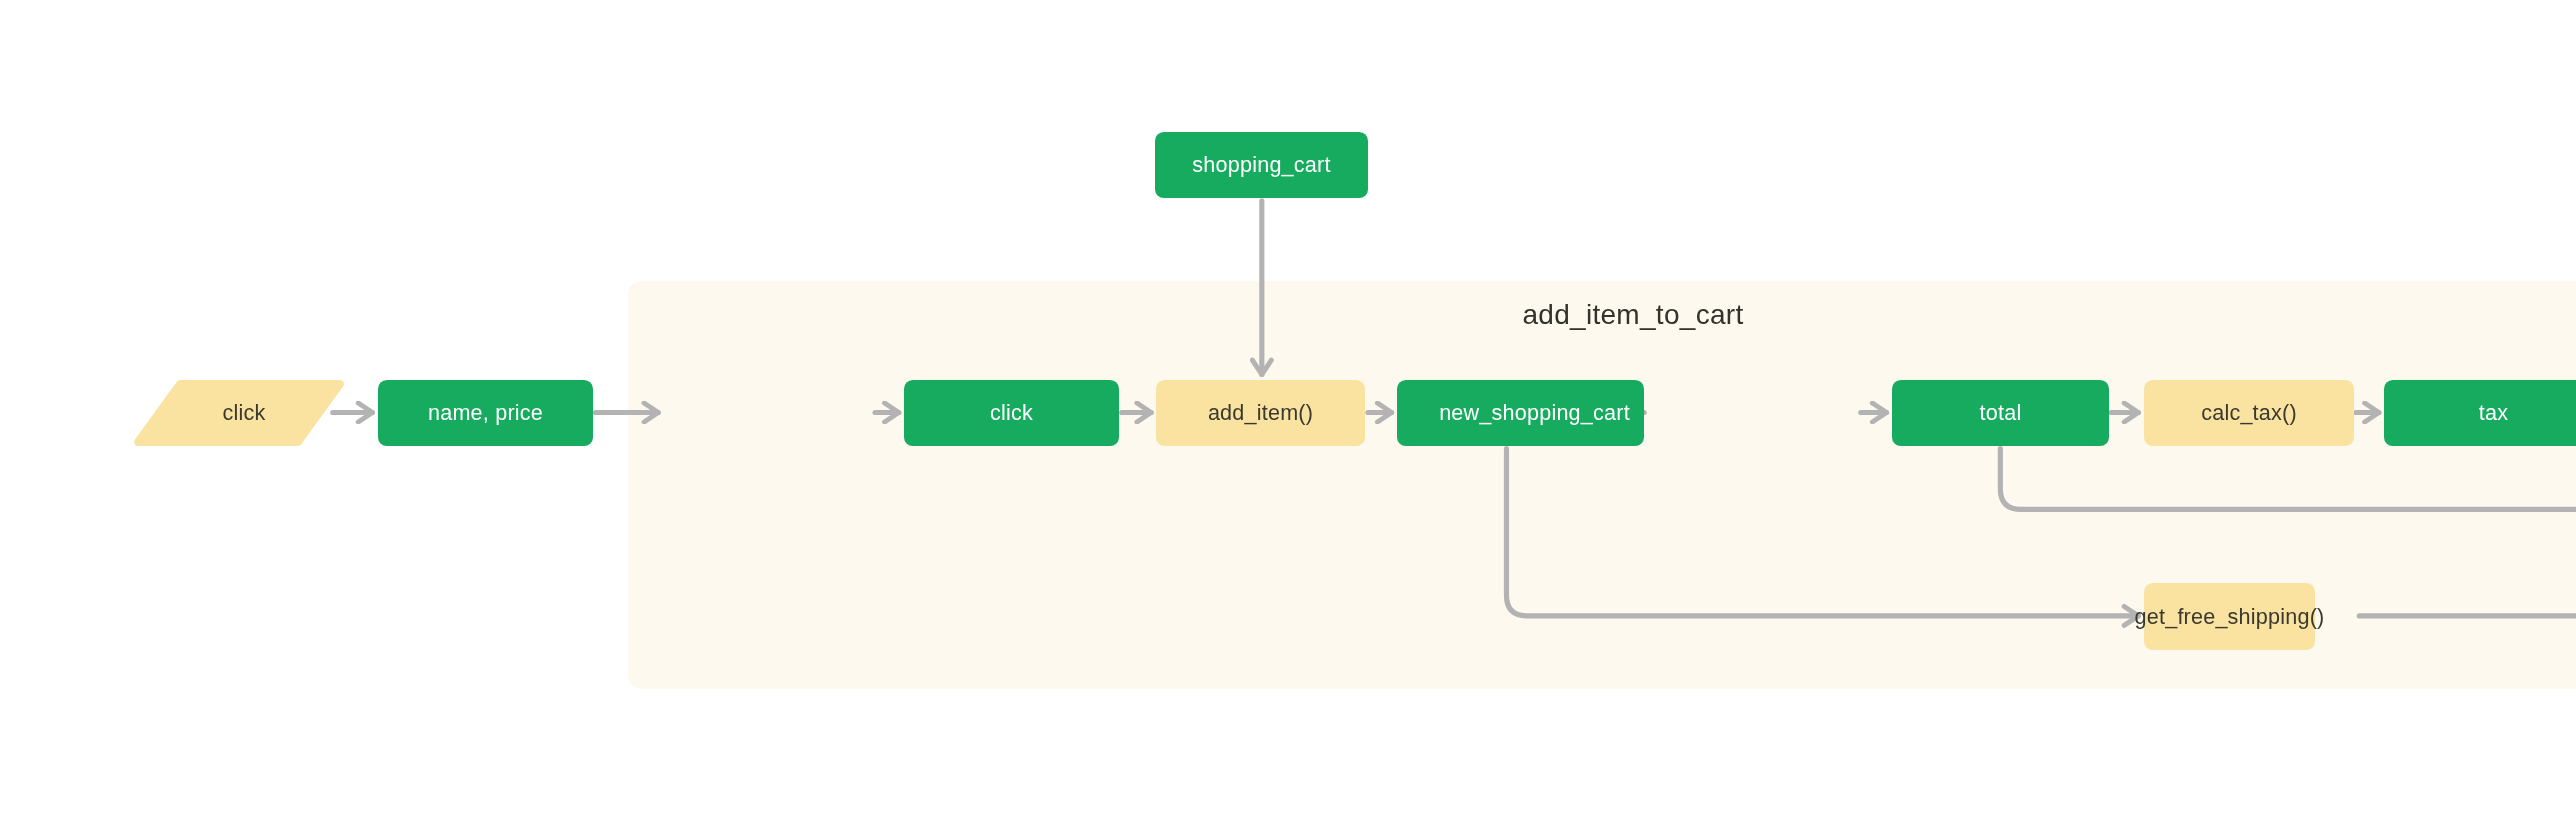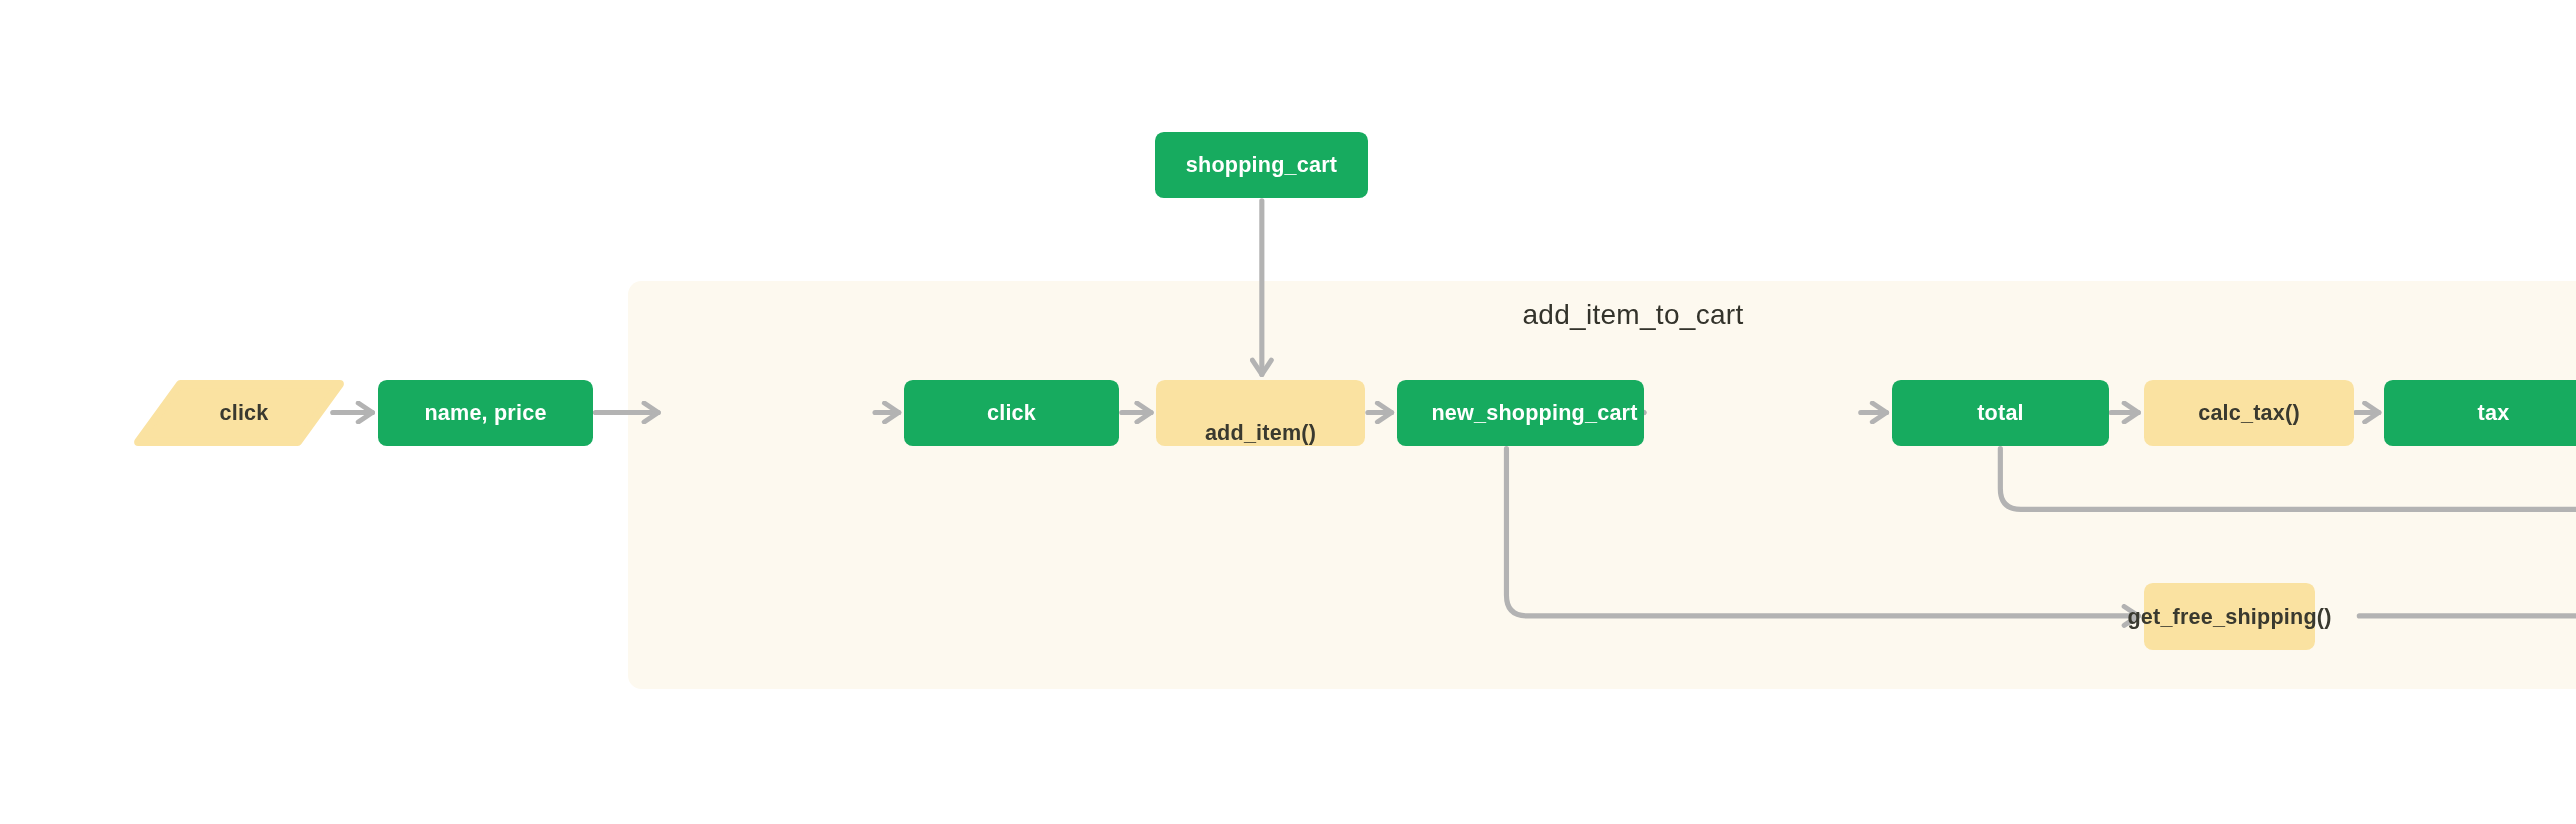--- a/index.html
+++ b/index.html
@@ -33,37 +33,37 @@
     left:0; top:0;
     width:3067px; height:824px;
   }
   .node{
     position:absolute;
     display:flex;
     align-items:center;
     justify-content:center;
     border-radius:8.8px;
     font-size:21.6px;
-    font-weight:700;
+    font-weight:400;
     white-space:nowrap;
     letter-spacing:0.2px;
   }
   .node.green{ background:#17AB5F; color:#FFFFFF; }
   .node.yellow{ background:#FAE2A1; color:#39392F; }
   .node.shape-parallelogram{ background:transparent; border-radius:0; color:#39392F; }
   .node.shape-parallelogram .shape{ position:absolute; inset:0; }
   .node.shape-parallelogram .lbl{ position:relative; margin-left:10px; }
 
   
   #n-shopping_cart{ left:1155px; top:132px;  width:213px; height:66px; }
   #n-click{         left:133px;  top:380px;  width:212px; height:66px; }
   #n-name_price{    left:378px;  top:380px;  width:215px; height:66px; }
   #n-make_cart_item{left:663px; top:380px;  width:209px; height:66px; }
   #n-item{          left:904px; top:380px;  width:215px; height:66px; }
-  #n-add_item{      left:1156px; top:380px;  width:209px; height:66px;align-items:flex-end; }
+  #n-add_item{      left:1156px; top:380px;  width:209px; height:66px; }
   #n-new_shopping_cart{ left:1397px; top:380px; width:219px; height:66px;padding-left:28px; }
   #n-calc_total{    left:1649px; top:380px;  width:209px; height:66px; }
   #n-total{         left:1892px; top:380px;  width:217px; height:66px; }
   #n-calc_tax{      left:2144px; top:380px;  width:210px; height:66px;text-align:center; }
   #n-tax{           left:2384px; top:380px;  width:219px; height:66px; }
   #n-get_free_shipping{ left:2144px; top:583px; width:171px; height:67px; }
 </style>
 </head>
 <body>
 

